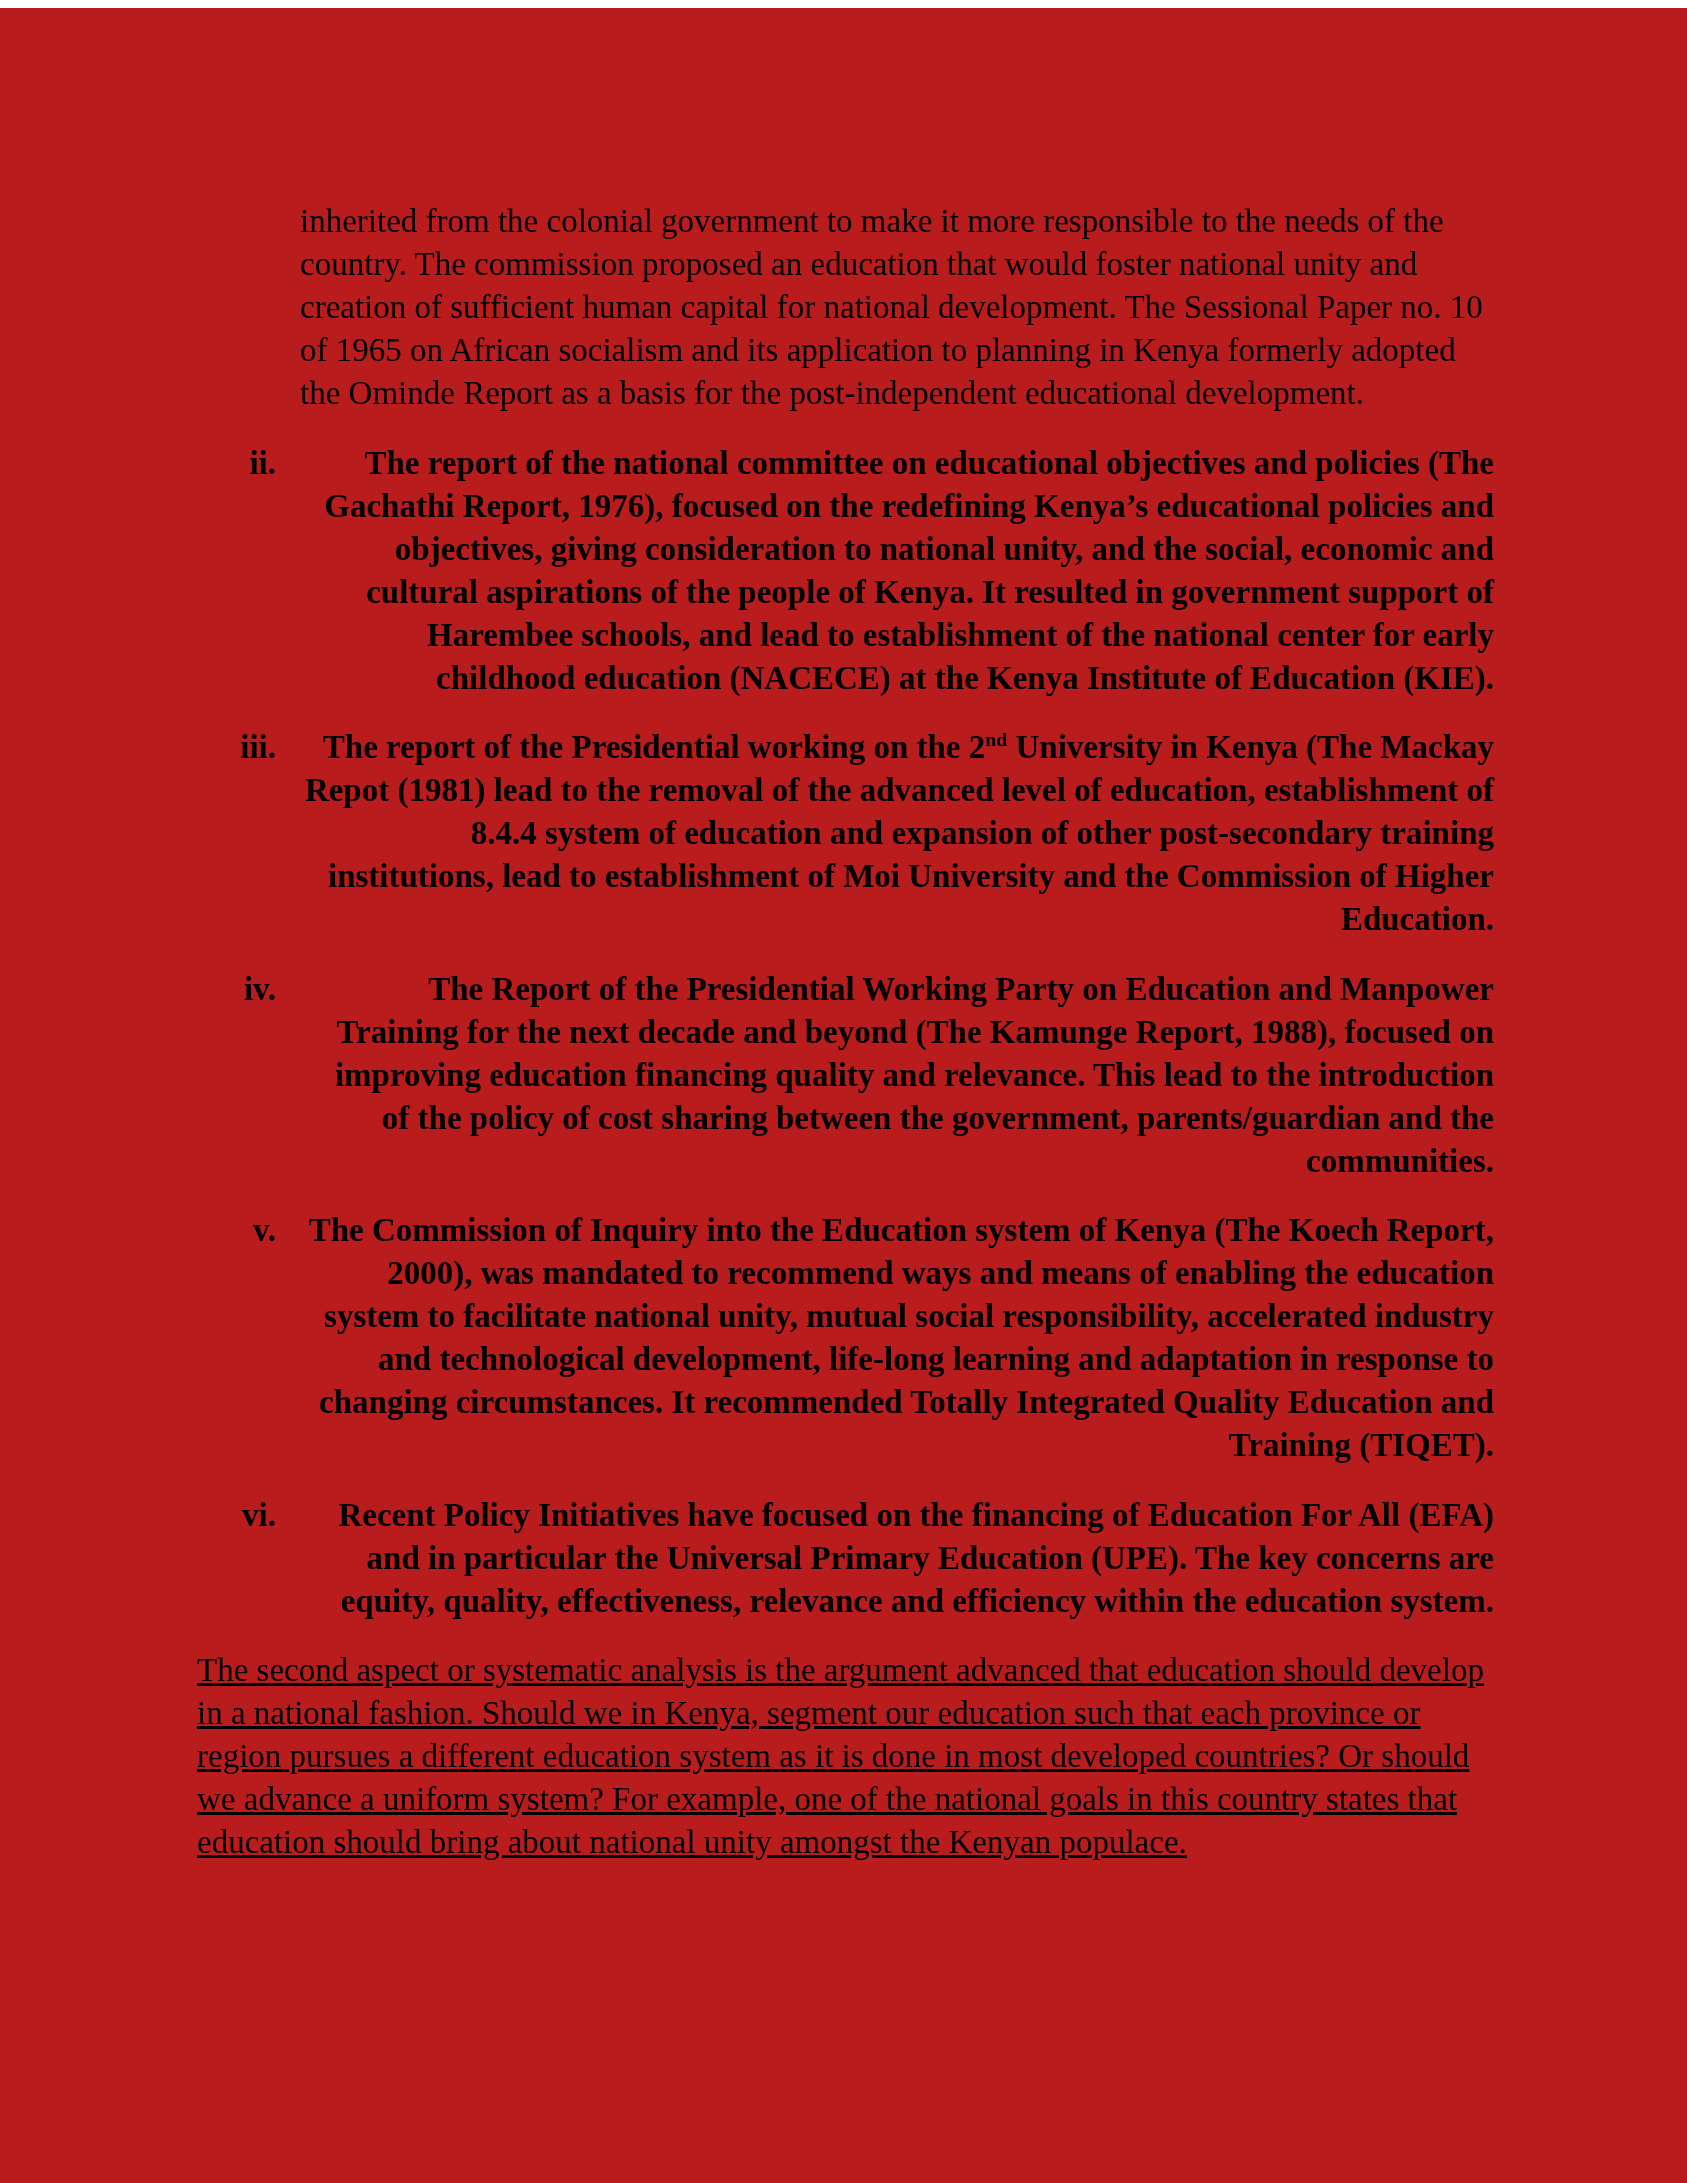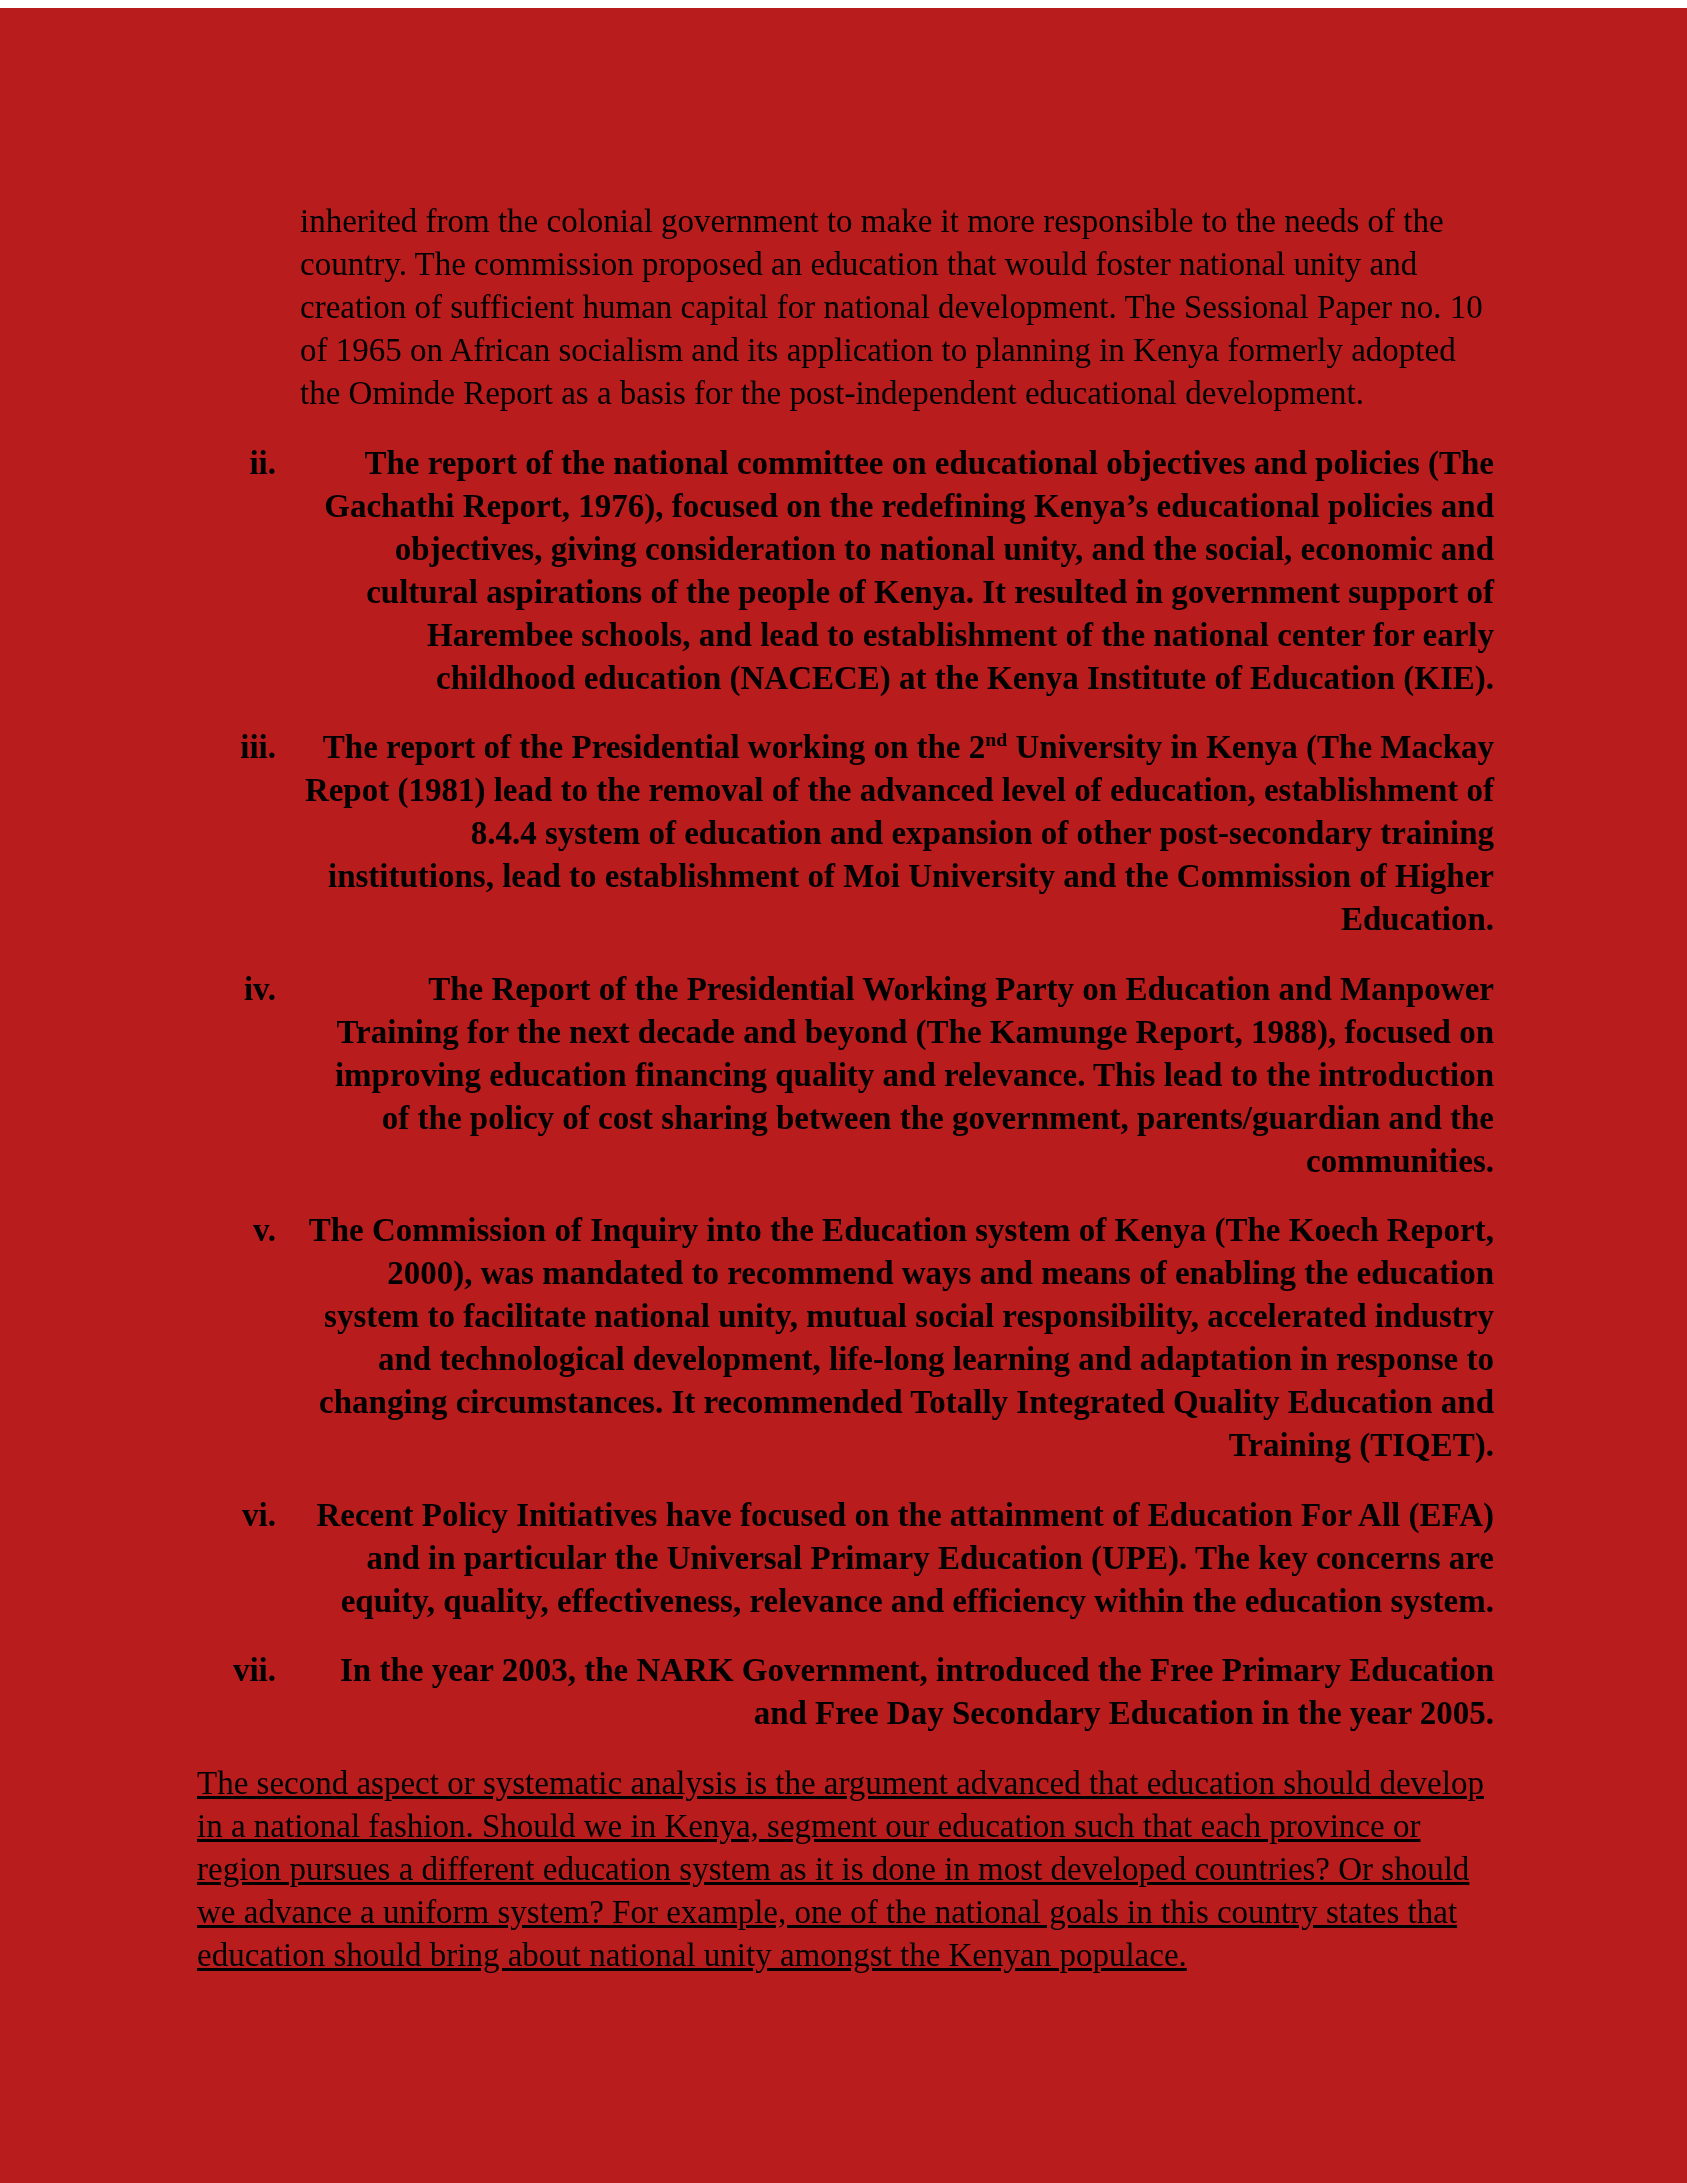--- a/index.html
+++ b/index.html
@@ -71,27 +71,23 @@
         <span class="list-text">The Report of the Presidential Working Party on Education and Manpower Training for the next decade and beyond (The Kamunge Report, 1988), focused on improving education financing quality and relevance. This lead to the introduction of the policy of cost sharing between the government, parents/guardian and the communities.</span>
       </div>
 
       <div class="list-item">
         <span class="list-marker">v.</span>
         <span class="list-text">The Commission of Inquiry into the Education system of Kenya (The Koech Report, 2000), was mandated to recommend ways and means of enabling the education system to facilitate national unity, mutual social responsibility, accelerated industry and technological development, life-long learning and adaptation in response to changing circumstances. It recommended Totally Integrated Quality Education and Training (TIQET).</span>
       </div>
 
       <div class="list-item">
         <span class="list-marker">vi.</span>
-        <span class="list-text">Recent Policy Initiatives have focused on the attainment of Education For All (EFA) and in particular the Universal Primary Education (UPE). The key concerns are equity, quality, effectiveness, relevance and efficiency within the education system.</span>
+        <span class="list-text">Recent Policy Initiatives have focused on the financing of Education For All (EFA) and in particular the Universal Primary Education (UPE). The key concerns are equity, quality, effectiveness, relevance and efficiency within the education system.</span>
       </div>
 
-      <div class="list-item">
-        <span class="list-marker">vii.</span>
-        <span class="list-text">In the year 2003, the NARK Government, introduced the Free Primary Education and Free Day Secondary Education in the year 2005.</span>
-      </div>
 
     </div>
 
     <p class="closing-para">The second aspect or systematic analysis is the argument advanced that education should develop in a national fashion. Should we in Kenya, segment our education such that each province or region pursues a different education system as it is done in most developed countries? Or should we advance a uniform system? For example, one of the national goals in this country states that education should bring about national unity amongst the Kenyan populace.</p>
 
   </div>
 </div>
 
 
 </body></html>

